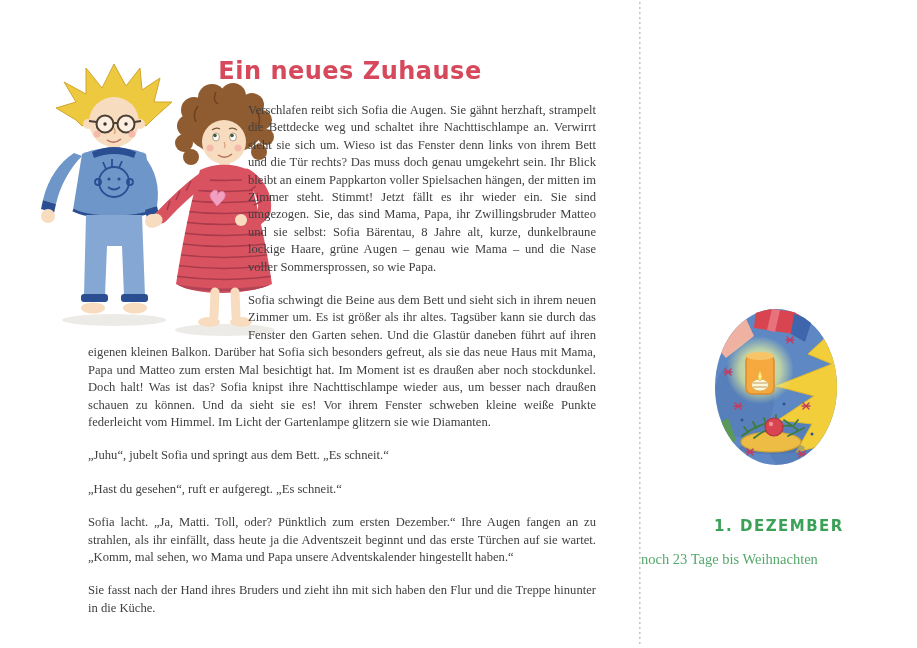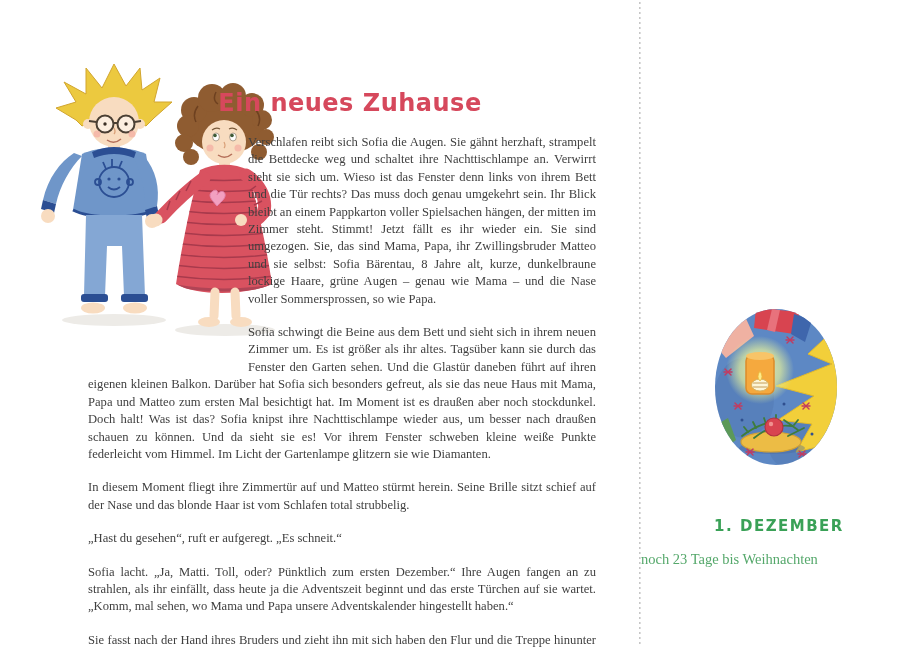--- a/index.html
+++ b/index.html
@@ -28,21 +28,21 @@
   .left-page{position:absolute;left:0;top:0;width:639px;height:648px;}
   .kids-illustration{position:absolute;left:28px;top:58px;width:250px;height:295px;}
   .text-col{
     position:absolute;left:72px;top:56px;width:540px;
     color:var(--body-text);font-size:12.6px;line-height:17.4px;
     text-align:justify;hyphens:auto;
   }
   .chapter-title{
     font-family:"DejaVu Sans","Liberation Sans",sans-serif;
     font-weight:700;font-size:24px;line-height:30px;letter-spacing:.5px;
-    color:var(--title-red);text-align:center;padding-left:16px;margin-bottom:7px;margin-top:32px;
+    color:var(--title-red);text-align:center;padding-left:16px;margin-bottom:7px;
   }
   .wrap-spacer{float:left;width:176px;height:251px;}
   .text-col p{margin:16px;}
 
   
   .right-page{position:absolute;left:641px;top:0;width:276px;height:648px;}
   .oval-illustration{position:absolute;left:73px;top:308px;width:124px;height:158px;}
   .day-heading{
     position:absolute;left:0;top:517px;width:100%;text-align:center;
     font-family:"DejaVu Sans","Liberation Sans",sans-serif;
@@ -182,21 +182,21 @@
         <ellipse cx="181" cy="264" rx="11" ry="5" fill="#f8dcc0"></ellipse>
         <ellipse cx="213" cy="264" rx="11" ry="5" fill="#f8dcc0"></ellipse>
       </g>
     </svg>
 
     <div class="text-col">
       <h1 class="chapter-title">Ein neues Zuhause</h1>
       <div class="wrap-spacer"></div>
       <p>Verschlafen reibt sich Sofia die Augen. Sie gähnt herzhaft, strampelt die Bettdecke weg und schaltet ihre Nachttischlampe an. Verwirrt sieht sie sich um. Wieso ist das Fenster denn links von ihrem Bett und die Tür rechts? Das muss doch genau umgekehrt sein. Ihr Blick bleibt an einem Pappkarton voller Spielsachen hängen, der mitten im Zimmer steht. Stimmt! Jetzt fällt es ihr wieder ein. Sie sind umgezogen. Sie, das sind Mama, Papa, ihr Zwillingsbruder Matteo und sie selbst: Sofia Bärentau, 8 Jahre alt, kurze, dunkelbraune lockige Haare, grüne Augen – genau wie Mama – und die Nase voller Sommersprossen, so wie Papa.</p>
       <p>Sofia schwingt die Beine aus dem Bett und sieht sich in ihrem neuen Zimmer um. Es ist größer als ihr altes. Tagsüber kann sie durch das Fenster den Garten sehen. Und die Glastür daneben führt auf ihren eigenen kleinen Balkon. Darüber hat Sofia sich besonders gefreut, als sie das neue Haus mit Mama, Papa und Matteo zum ersten Mal besichtigt hat. Im Moment ist es draußen aber noch stockdunkel. Doch halt! Was ist das? Sofia knipst ihre Nachttischlampe wieder aus, um besser nach draußen schauen zu können. Und da sieht sie es! Vor ihrem Fenster schweben kleine weiße Punkte federleicht vom Himmel. Im Licht der Gartenlampe glitzern sie wie Diamanten.</p>
-      <p>In diesem Moment fliegt ihre Zimmertür auf und Matteo stürmt herein. Seine Brille sitzt schief auf der Nase und das blonde Haar ist vom Schlafen total strubbelig.</p>
+      <p>„Juhu“, jubelt Sofia und springt aus dem Bett. „Es schneit.“</p>
       <p>„Hast du gesehen“, ruft er aufgeregt. „Es schneit.“</p>
       <p>Sofia lacht. „Ja, Matti. Toll, oder? Pünktlich zum ersten Dezember.“ Ihre Augen fangen an zu strahlen, als ihr einfällt, dass heute ja die Adventszeit beginnt und das erste Türchen auf sie wartet. „Komm, mal sehen, wo Mama und Papa unsere Adventskalender hingestellt haben.“</p>
       <p>Sie fasst nach der Hand ihres Bruders und zieht ihn mit sich haben den Flur und die Treppe hinunter in die Küche.</p>
     </div>
   </div>
 
   <div class="divider"></div>
 
   <div class="right-page">
 

